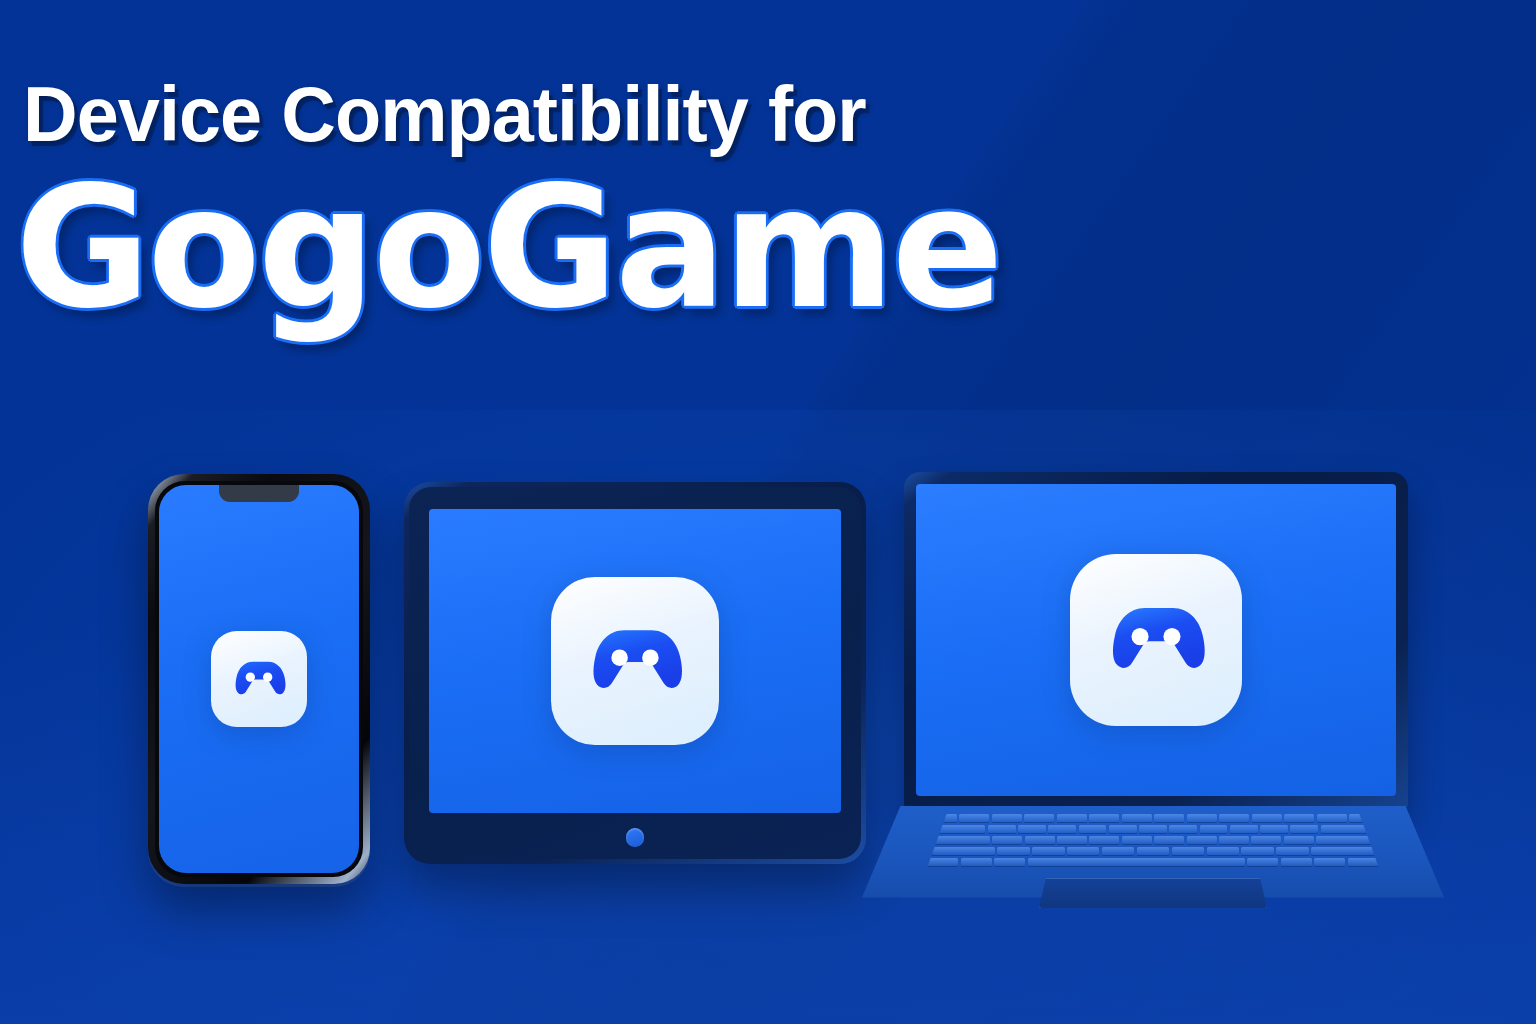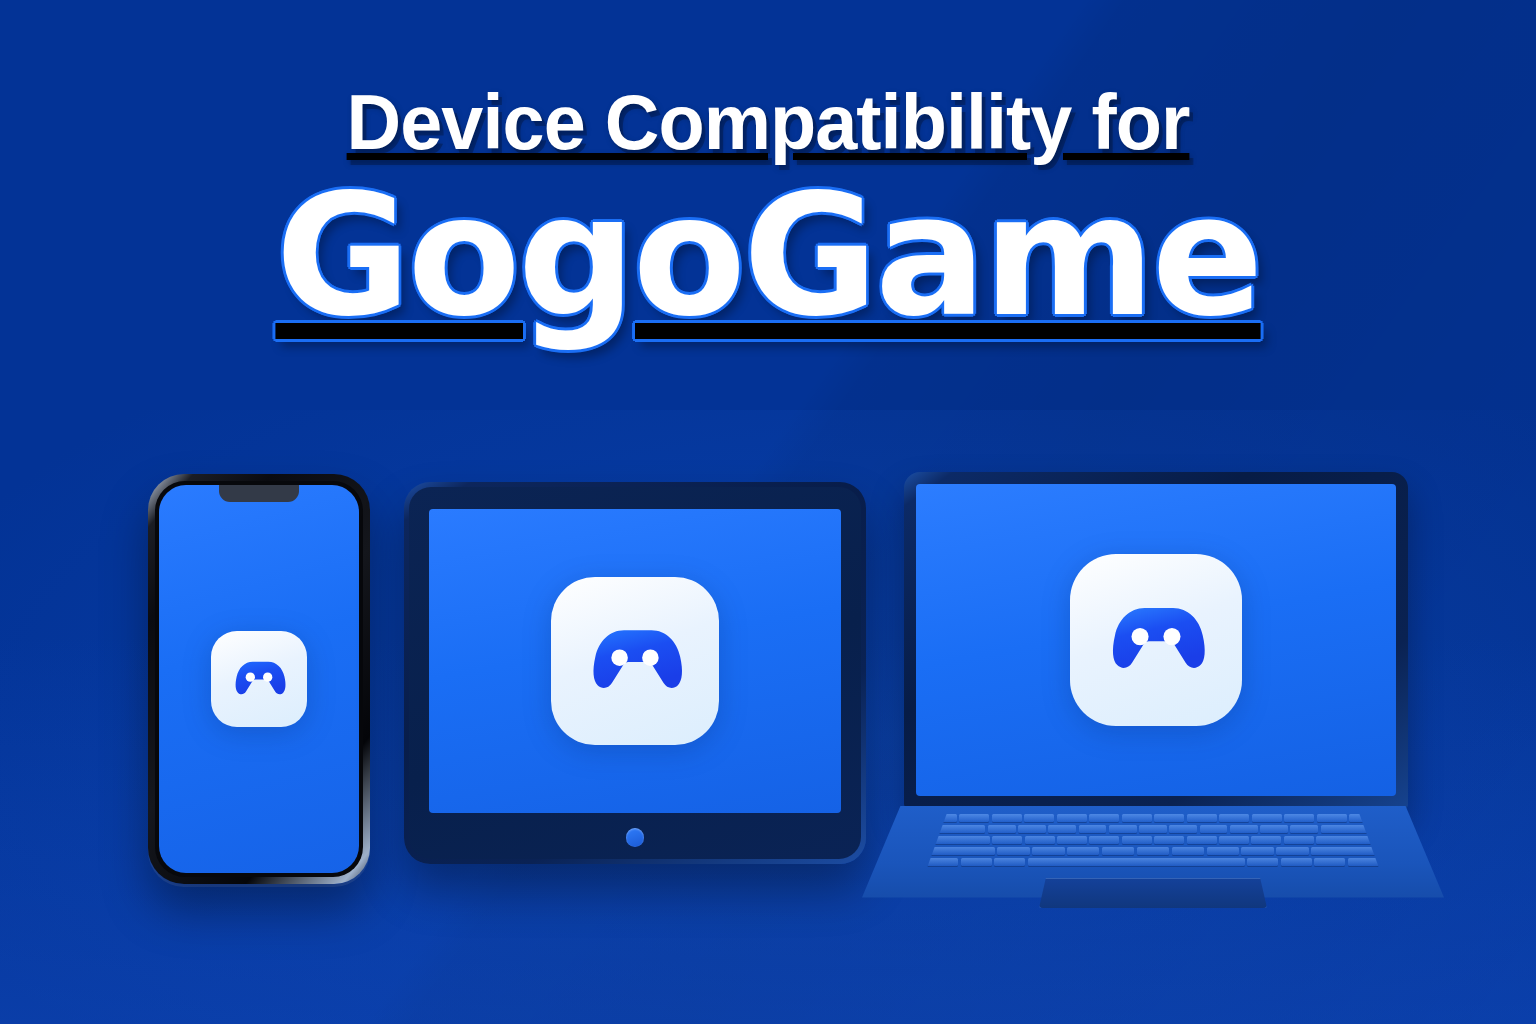--- a/index.html
+++ b/index.html
@@ -51,24 +51,23 @@
     left: 0; right: 0; bottom: 0;
     height: 38%;
     background: linear-gradient(to top, rgba(26,86,210,0.30), rgba(26,86,210,0.0));
     pointer-events: none;
   }
 
   
   .headings {
     position: absolute;
     left: 0; right: 0;
-    top: 84px;
-    text-align: center;
+    top: 76px;
+    text-align: left;
     z-index: 5;
-    text-decoration: underline;
   }
   .kicker {
     font-family: "Liberation Sans", sans-serif;
     font-weight: 700;
     font-size: 78px;
     line-height: 0.98;
     letter-spacing: -1px;
     color: #ffffff;
     text-shadow: 4px 5px 0 rgba(0,0,0,0.24), 2px 3px 6px rgba(0,0,0,0.25);
     transform: scaleX(0.97);

